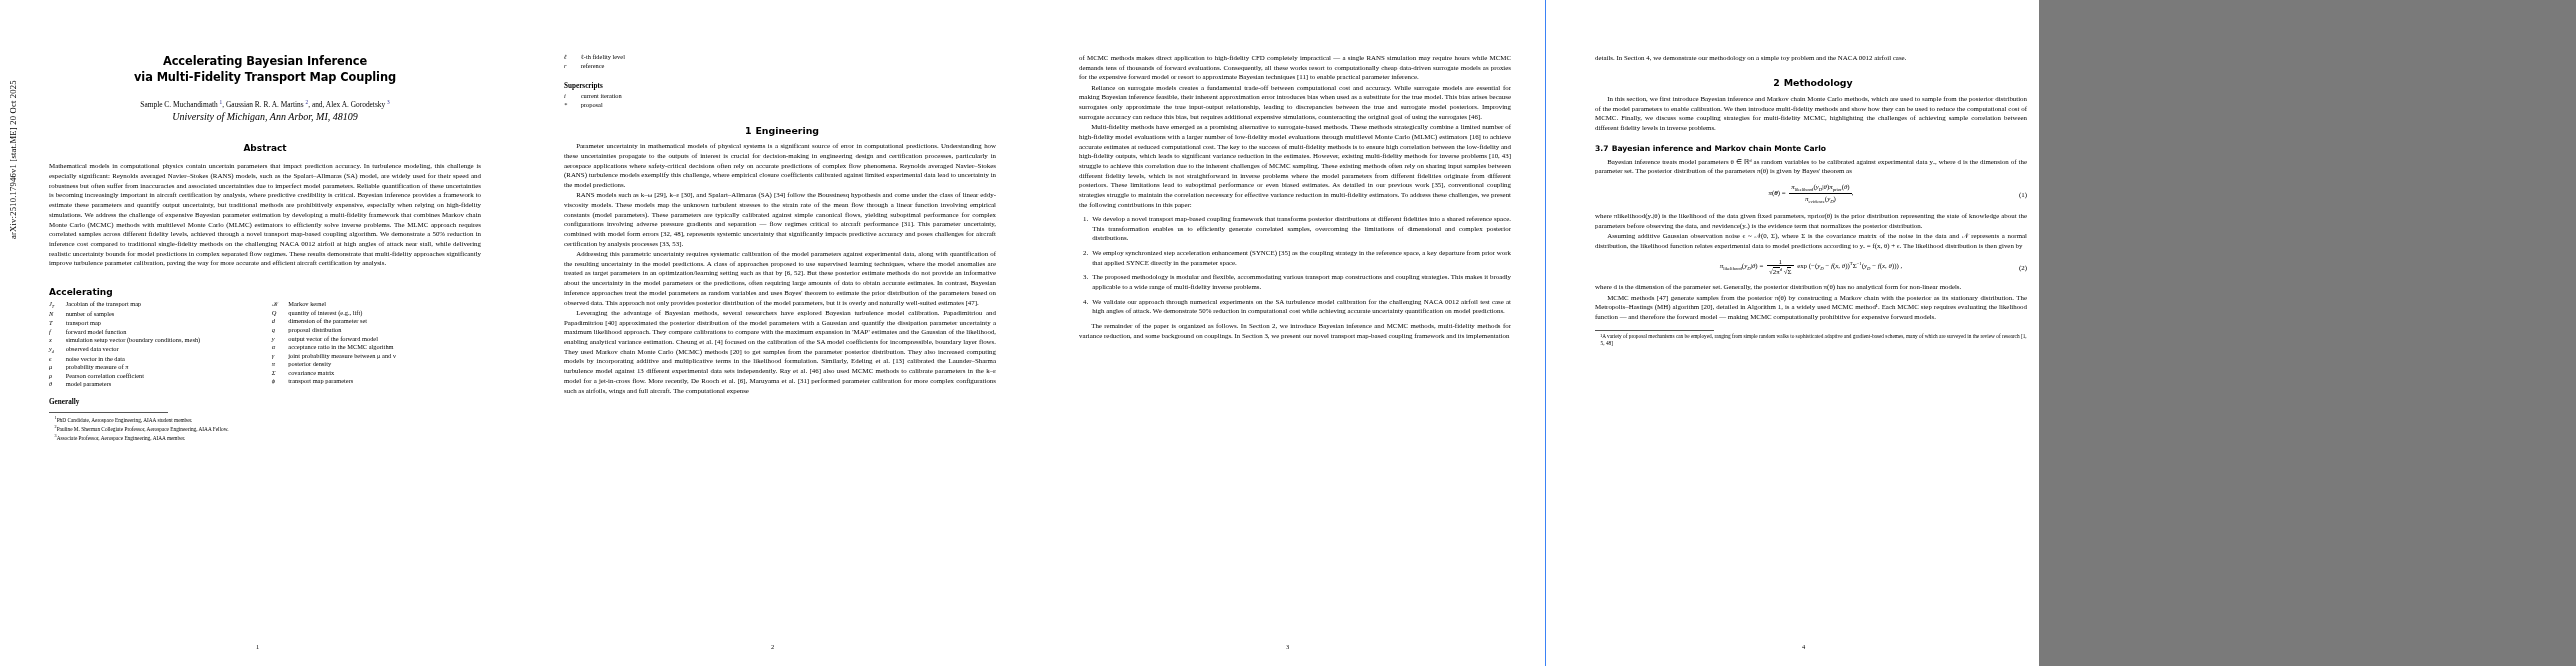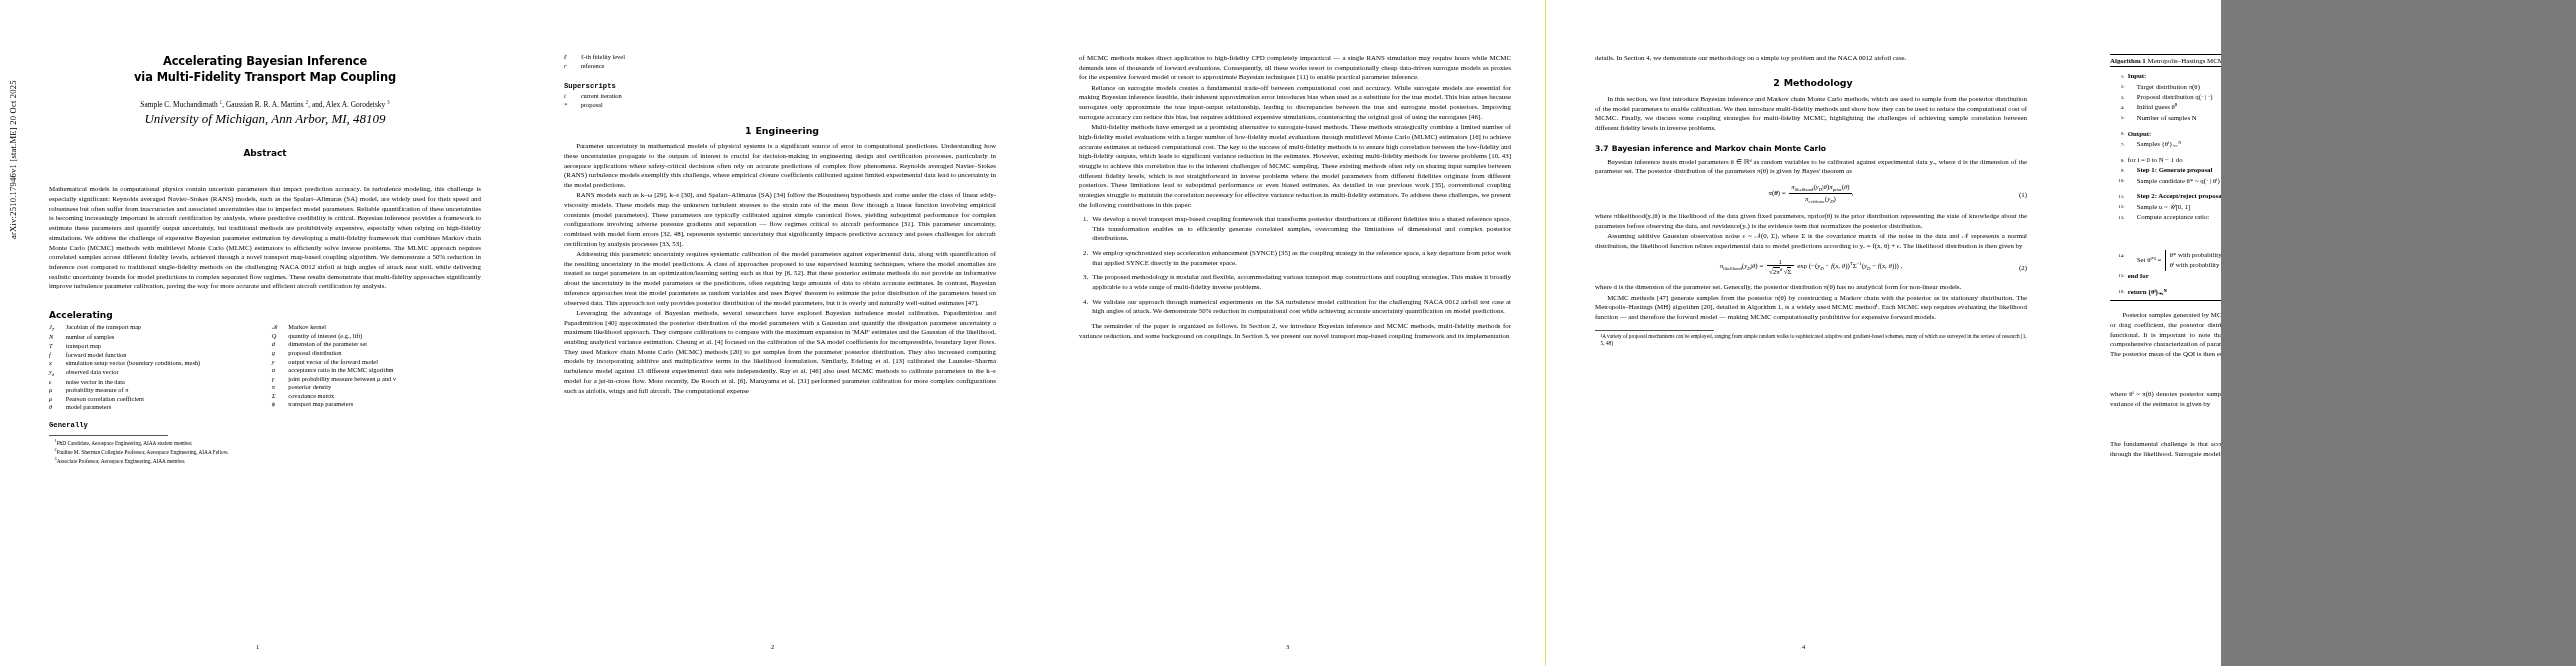--- a/index.html
+++ b/index.html
@@ -3,23 +3,23 @@
 <meta charset="utf-8">
 <style>
   html, body {
     margin: 0;
     padding: 0;
     background: #7a7a7a;
     font-family: "Liberation Serif", serif;
   }
   #stage {
     position: relative;
-    width: 2221px;
+    width: 2039px;
     height: 667px;
-    background: #bef264;
+    background: #3b82f6;
     overflow: hidden;
   }
   .page {
     position: absolute;
     top: 0;
     width: 515px;
     height: 667px;
     background: #ffffff;
     box-sizing: border-box;
     overflow: hidden;
@@ -54,32 +54,32 @@
   }
   .authors {
     text-align: center;
     font-size: 7.4px;
     margin-top: 13.3px;
     color: #000;
   }
   .authors sup { color: #2b2b8f; font-size: 5.3px; }
   .affil {
     text-align: center;
-    font-size: 13px;
+    font-size: 10px;
     font-style: italic;
     margin-top: 2.2px;
     color: #000;
   }
   .h-abstract {
     text-align: center;
     font-family: "DejaVu Sans", sans-serif;
     font-weight: bold;
     font-size: 9px;
     margin-top: 21px;
-    margin-bottom: 26px;
+    margin-bottom: 8px;
   }
   p.body {
     font-size: 6.9px;
     line-height: 1.405;
     text-align: justify;
     margin: 0 0 0 0;
     text-indent: 0;
     color: #000;
     hyphens: auto;
   }
@@ -99,21 +99,21 @@
     margin: 11px 0 3.9px 0;
   }
   .h-sub .num { display: inline-block; width: 16.7px; }
   .h-nom {
     font-family: "DejaVu Sans", sans-serif;
     font-weight: bold;
     font-size: 9px;
     margin: 19px 0 3.3px 0;
   }
   .h-sub2 {
-    font-family: Liberation Mono, monospace;
+    font-family: Liberation Serif, serif;
     font-weight: bold;
     font-size: 7.2px;
     margin: 9px 0 2.2px 0;
   }
   .nomen {
     display: flex;
     gap: 13.3px;
     font-size: 6.4px;
     line-height: 1.335;
   }

